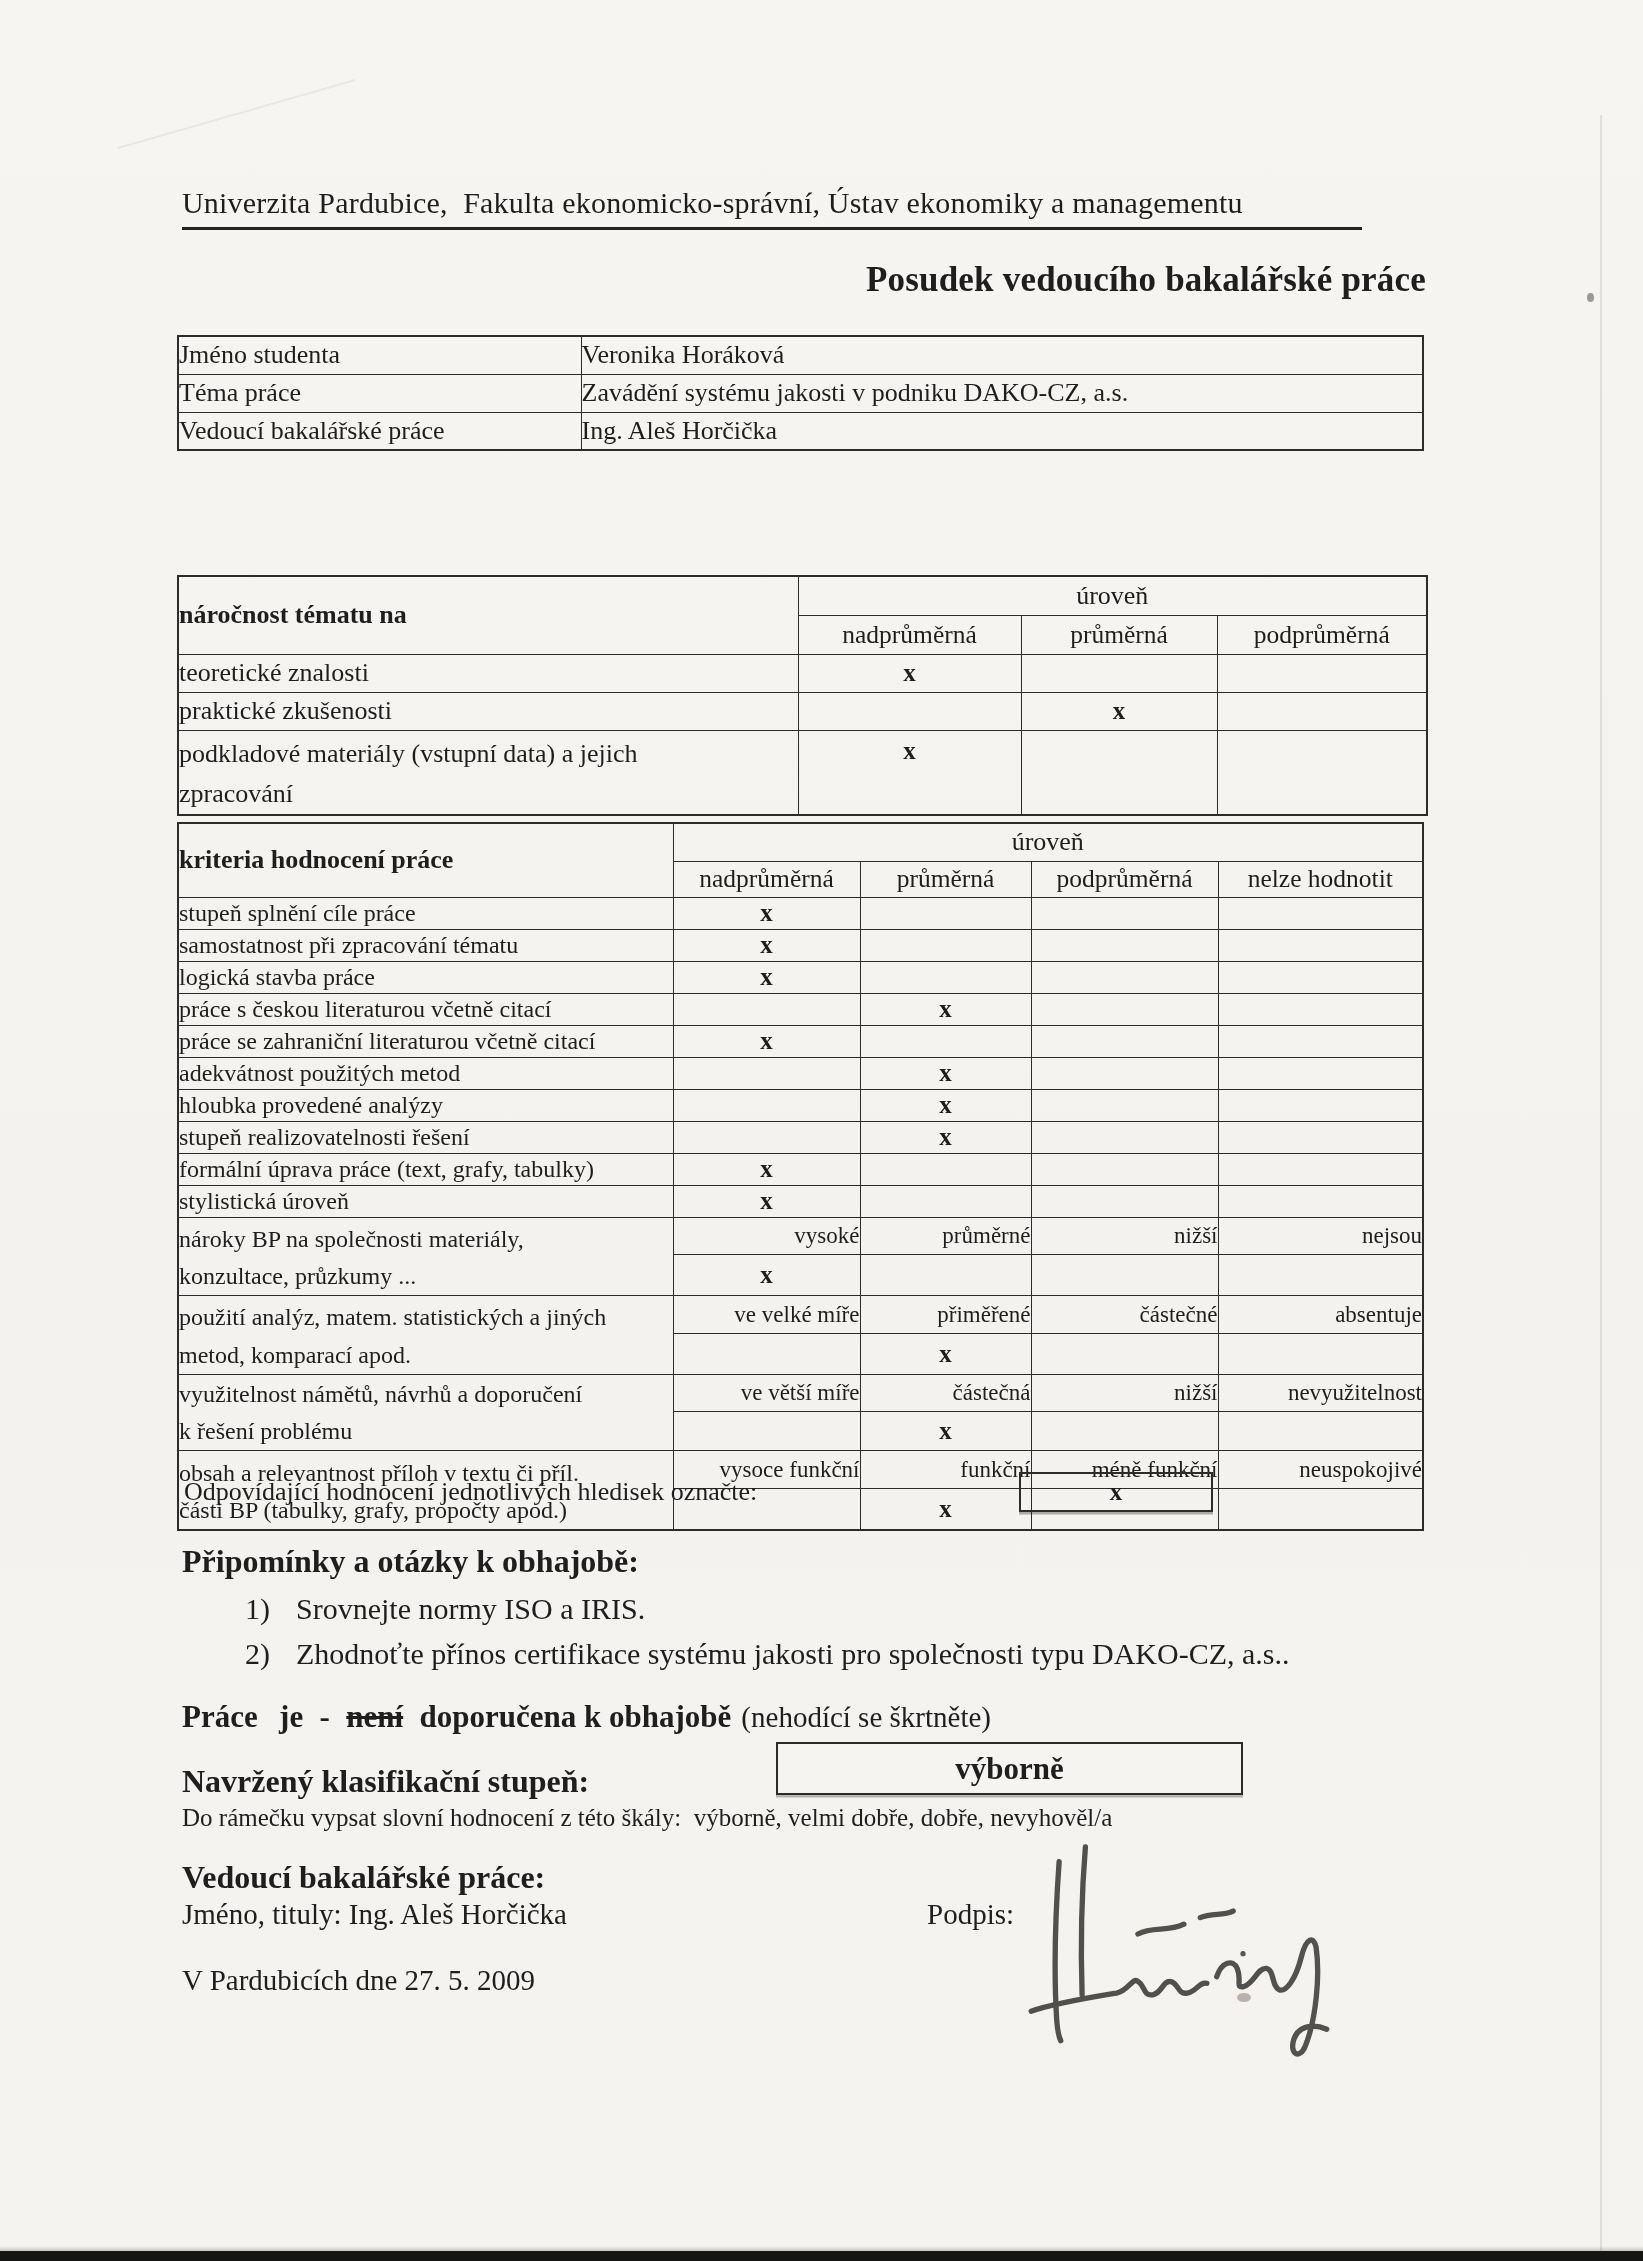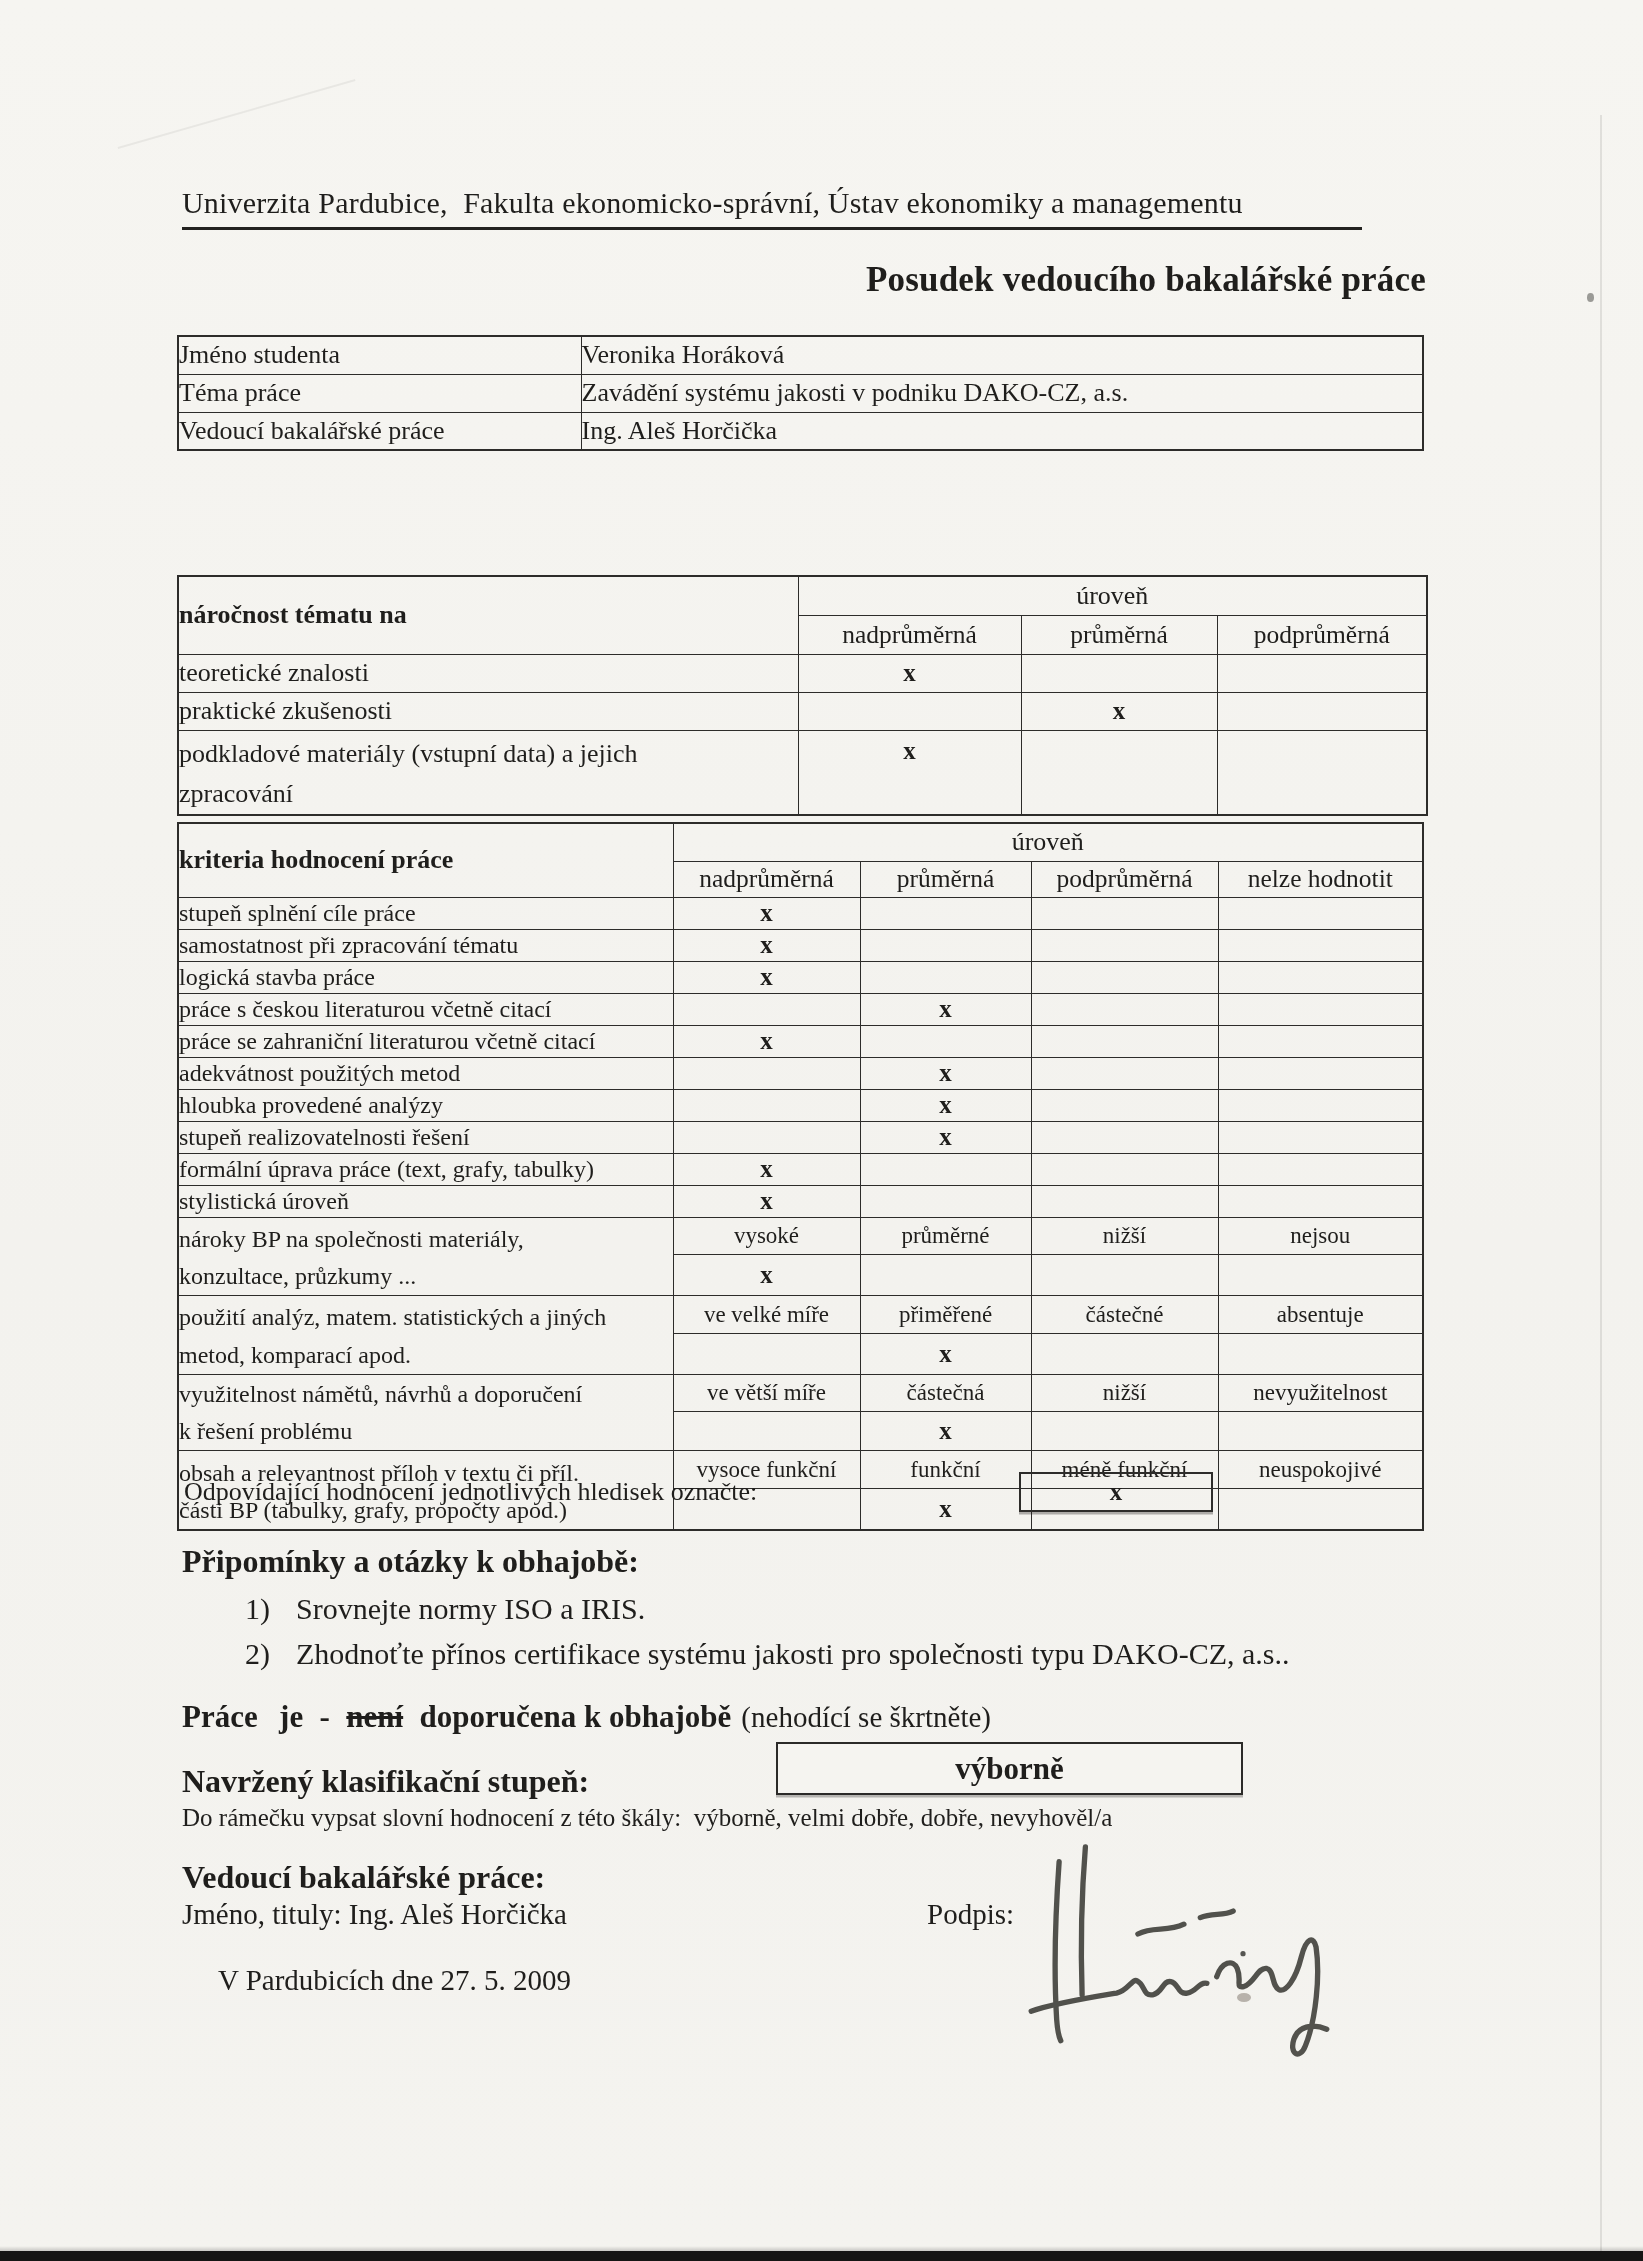--- a/index.html
+++ b/index.html
@@ -28,21 +28,21 @@
 
   
   table.doc-table{border-collapse:collapse;table-layout:fixed;border:2.5px solid #2d2c2a;}
   table.doc-table td{border:1.6px solid #2d2c2a;overflow:hidden;vertical-align:middle;padding:0;}
   td.lbl{padding-left:12.3px;font-size:26px;}
   td.lbl3{padding-left:12.3px;font-size:24px;}
   td.corner{padding-left:12.3px;font-size:26px;font-weight:bold;vertical-align:top;padding-top:6.6px;}
   td.group{text-align:center;font-size:26px;}
   td.subcol{text-align:center;font-size:25.5px;}
   td.mark{text-align:center;font-size:25px;font-weight:bold;}
-  td.scale{text-align:center;font-size:23px;}
+  td.scale{text-align:right;font-size:23px;}
   td.valcell{padding-left:13px;padding-right:11.5px;font-size:26px;}
   .two-line span{display:block;line-height:1.55;}
   .just{text-align:justify;line-height:1.5;}
 
   
   .overall-label{left:184px;top:1477px;font-size:26px;}
   .overall-box{
     left:1019px;top:1472px;width:190px;height:36px;
     border:2.5px solid #2d2c2a;
     display:flex;align-items:center;justify-content:center;
@@ -71,21 +71,21 @@
     font-size:31px;font-weight:bold;
     box-shadow:0 2.5px 0 rgba(40,38,34,0.3);
     background:#f5f4f0;
   }
   .grade-note{left:182px;top:1804px;font-size:25px;white-space:pre-wrap;}
 
   
   .footer-heading{left:182px;top:1859px;font-size:32px;font-weight:bold;}
   .name-line{left:182px;top:1898px;font-size:29px;}
   .sign-label{left:927px;top:1898px;font-size:29px;}
-  .place-date{left:182px;top:1964px;font-size:29px;margin-left:36px;}
+  .place-date{left:182px;top:1964px;font-size:29px;}
 
   
   .crease-v{left:1600px;top:115px;width:1.6px;height:2136px;background:rgba(30,30,28,0.10);}
   .crease-dot{left:1587px;top:293px;width:7.4px;height:9px;border-radius:50%;background:rgba(45,44,40,0.45);}
   .fold-diag{left:113px;top:113px;width:247px;height:1.6px;background:rgba(0,0,0,0.055);transform:rotate(-16deg);}
   .smudge{left:1237px;top:1993px;width:14px;height:9px;border-radius:50%;background:rgba(110,100,88,0.45);}
   .scan-bar{left:0;top:2251px;width:1643px;height:10px;background:#151514;}
   .scan-bar-shadow{left:0;top:2246px;width:1643px;height:5px;background:linear-gradient(180deg,rgba(0,0,0,0) 0%,rgba(0,0,0,0.18) 100%);}
   .sig-svg{left:1023px;top:1842px;}
 </style>

